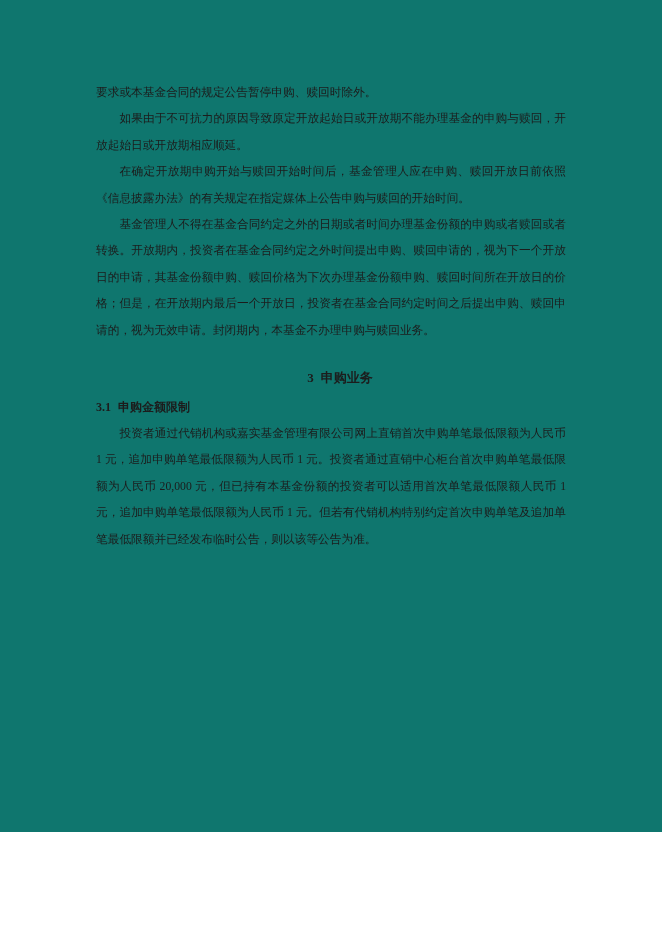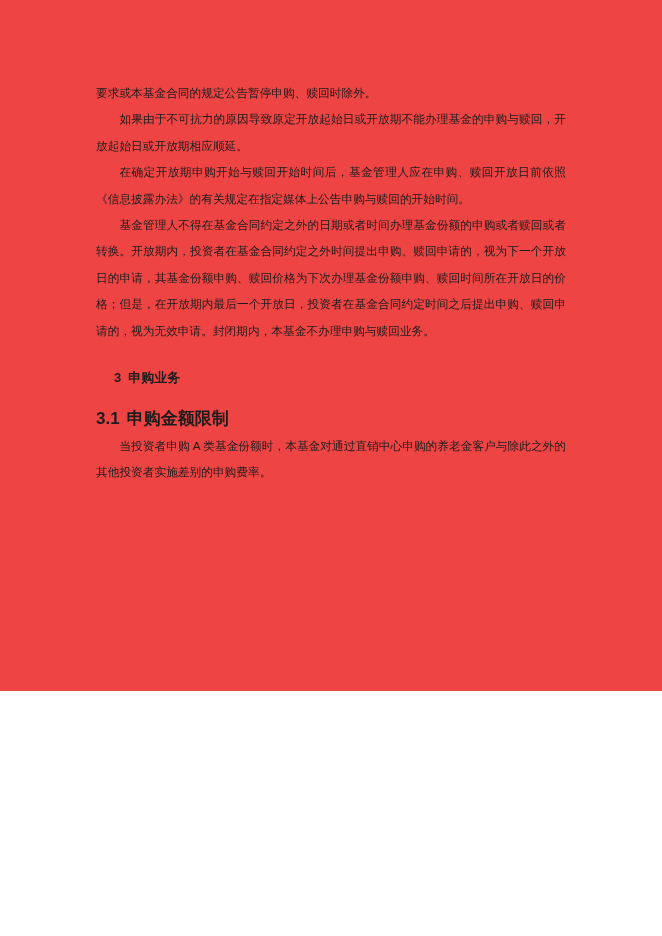--- a/index.html
+++ b/index.html
@@ -3,24 +3,24 @@
 <meta charset="utf-8">
 <style>
   html, body {
     margin: 0;
     padding: 0;
     background: #ffffff;
   }
   .page {
     position: relative;
     width: 662px;
-    height: 691px;
-    background: #ef4444;
+    height: 832px;
+    background: #0f766e;
     overflow: hidden;
-    font-family: Liberation Sans, sans-serif;
+    font-family: Liberation Serif, serif;
     color: #1c1c1c;
   }
   .content {
     position: absolute;
     left: 96px;
     top: 80px;
     width: 470px;
     font-size: 11.7px;
     line-height: 26.4px;
     text-align: justify;
@@ -31,26 +31,26 @@
     padding: 0;
   }
   .para.indent {
     text-indent: 2em;
   }
   .heading-1 {
     margin: 21px 0 0 18px;
     font-size: 13px;
     font-weight: bold;
     line-height: 26.4px;
-    text-align: left;
+    text-align: center;
     text-indent: 0;
   }
   .heading-2 {
-    margin: 15px 0 0 0;
-    font-size: 17px;
+    margin: 3px 0 0 0;
+    font-size: 12px;
     font-weight: bold;
     line-height: 26.4px;
     text-align: left;
     text-indent: 0;
   }
   .heading-2.tight {
     margin-top: 4px;
   }
   .h-num {
     display: inline-block;
@@ -74,20 +74,20 @@
     <p class="para indent">基金管理人不得在基金合同约定之外的日期或者时间办理基金份额的申购或者赎回或者转换。开放期内，投资者在基金合同约定之外时间提出申购、赎回申请的，视为下一个开放日的申请，其基金份额申购、赎回价格为下次办理基金份额申购、赎回时间所在开放日的价格；但是，在开放期内最后一个开放日，投资者在基金合同约定时间之后提出申购、赎回申请的，视为无效申请。封闭期内，本基金不办理申购与赎回业务。</p>
 
     <h1 class="heading-1">
       <span class="h-num">3</span><span>申购业务</span>
     </h1>
 
     <h2 class="heading-2">
       <span class="h-num">3.1</span><span>申购金额限制</span>
     </h2>
 
+    <p class="para indent">投资者通过代销机构或嘉实基金管理有限公司网上直销首次申购单笔最低限额为人民币 1 元，追加申购单笔最低限额为人民币 1 元。投资者通过直销中心柜台首次申购单笔最低限额为人民币 20,000 元，但已持有本基金份额的投资者可以适用首次单笔最低限额人民币 1 元，追加申购单笔最低限额为人民币 1 元。但若有代销机构特别约定首次申购单笔及追加单笔最低限额并已经发布临时公告，则以该等公告为准。</p>
 
 
 
 
-    <p class="para indent">当投资者申购 A 类基金份额时，本基金对通过直销中心申购的养老金客户与除此之外的其他投资者实施差别的申购费率。</p>
 
   </div>
 </div>
 
 </body></html>

